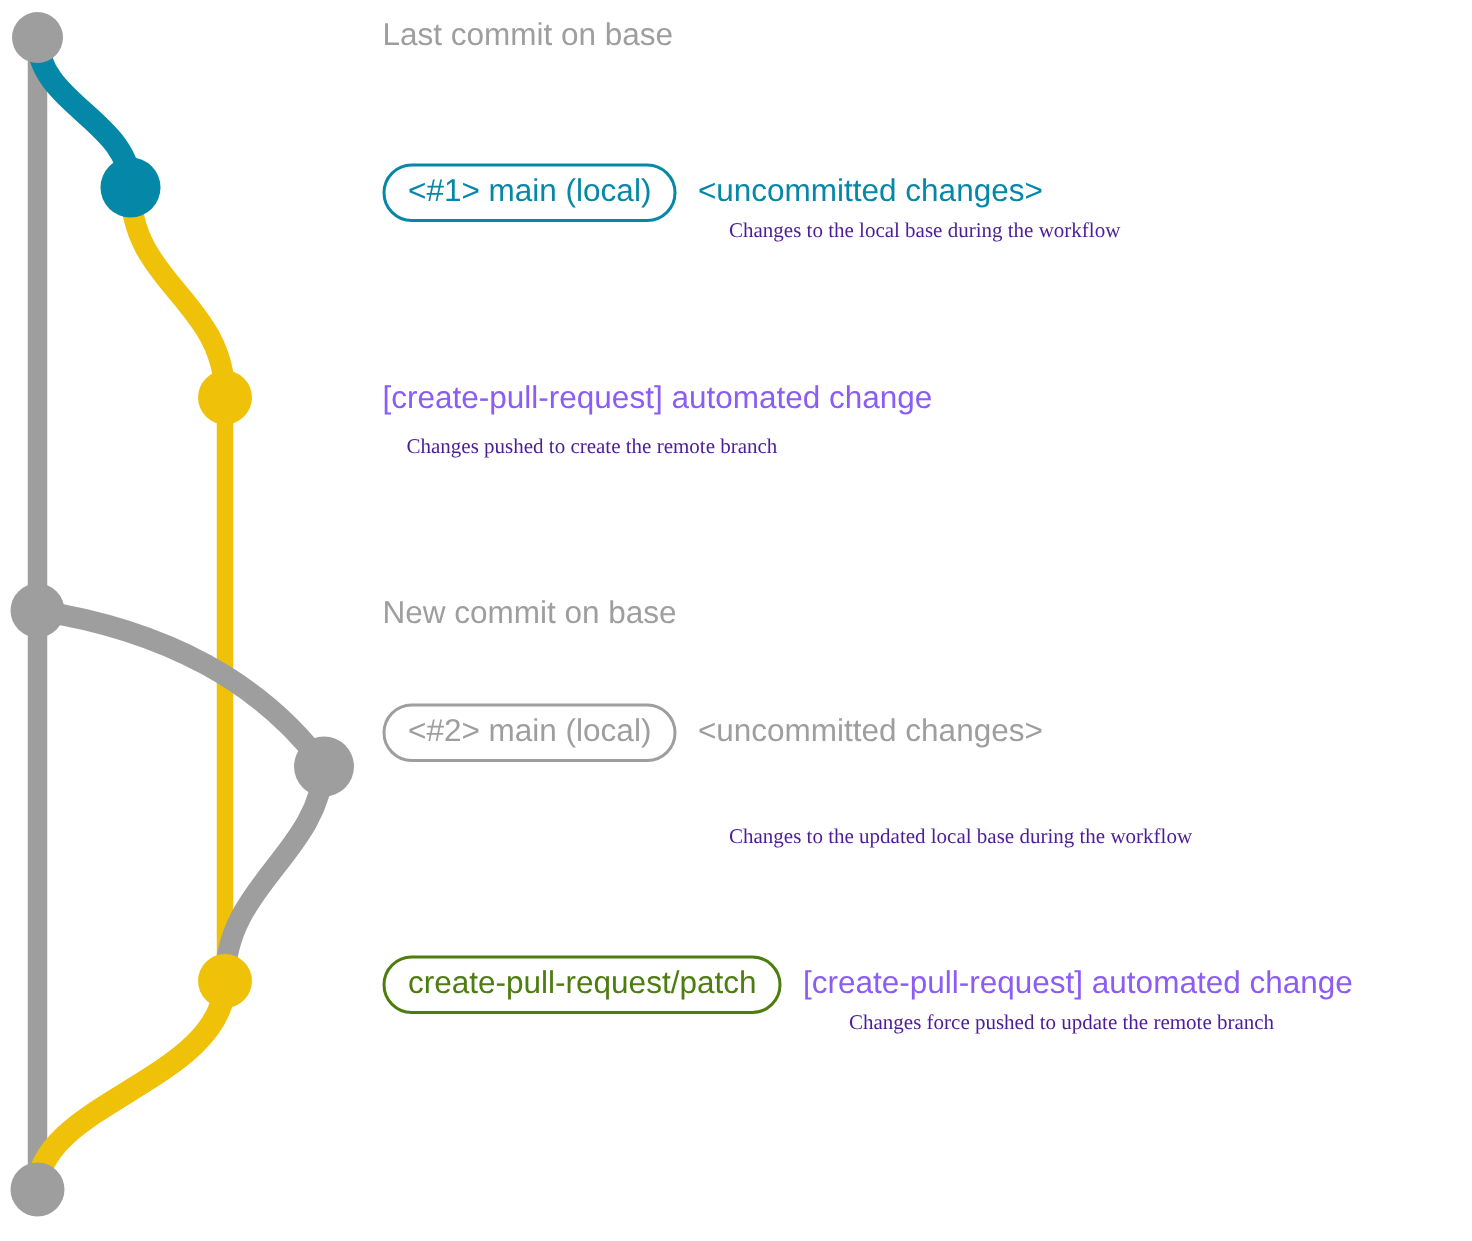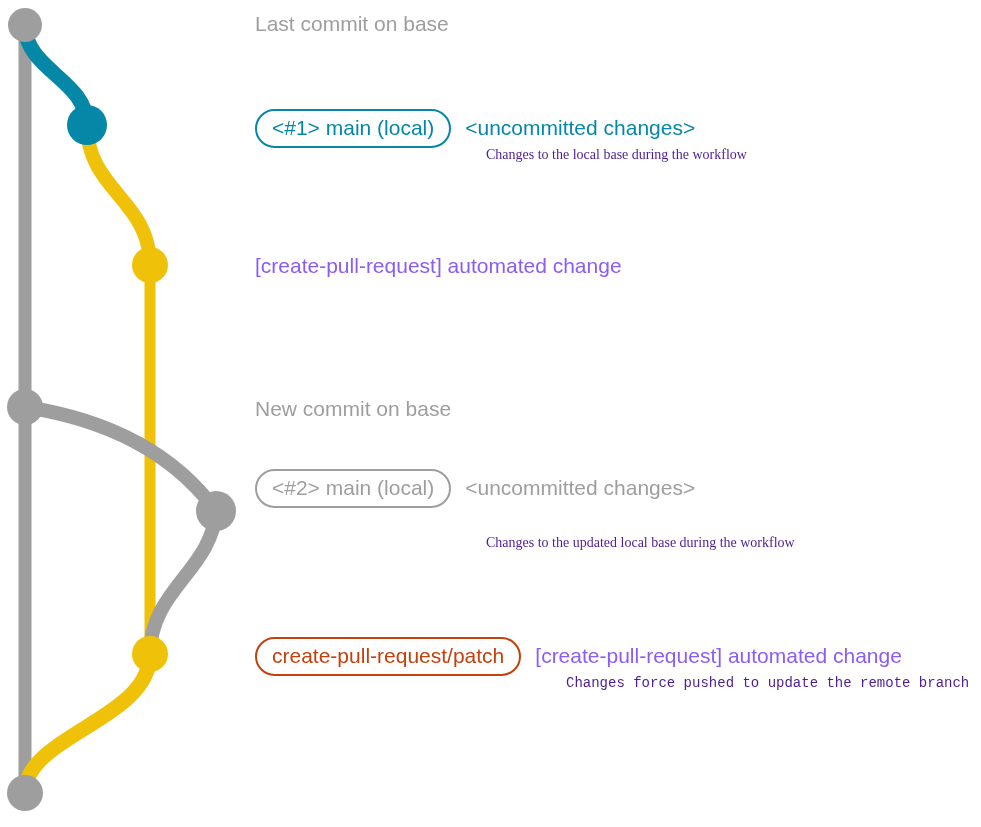--- a/index.html
+++ b/index.html
@@ -45,21 +45,21 @@
     border: 2px solid currentColor;
     border-radius: 22px;
     padding: 6px 15px 8px 15px;
     font-size: 21px;
     line-height: 1;
     white-space: nowrap;
     font-family: "Liberation Sans", sans-serif;
   }
   .badge.teal  { color: #0587a8; }
   .badge.gray  { color: #9e9e9e; }
-  .badge.amber { color: #c2410c; }
+  .badge.amber { color: #4d7c0f; }
 
   
   .subject {
     font-size: 21px;
     line-height: 1;
     white-space: nowrap;
     font-family: "Liberation Sans", sans-serif;
   }
   .subject.teal  { color: #0587a8; }
   .subject.gray  { color: #9e9e9e; }
@@ -114,33 +114,34 @@
   <div class="row" style="left:255px; top:109px;">
     <span class="badge teal">&lt;#1&gt; main (local)</span>
     <span class="gap"></span>
     <span class="subject teal">&lt;uncommitted changes&gt;</span>
   </div>
   <div class="note" style="left:486px; top:148px;">Changes to the local base during the workflow</div>
 
   <div class="row" style="left:255px; top:255px;">
     <span class="subject amber">[create-pull-request] automated change</span>
   </div>
+  <div class="note" style="left:271px; top:292px;">Changes pushed to create the remote branch</div>
 
   <div class="row" style="left:255px; top:398px;">
     <span class="subject gray">New commit on base</span>
   </div>
 
   <div class="row" style="left:255px; top:469px;">
     <span class="badge gray">&lt;#2&gt; main (local)</span>
     <span class="gap"></span>
     <span class="subject gray">&lt;uncommitted changes&gt;</span>
   </div>
-  <div class="note" style="left:486px; top:536px;">Changes to the updated local base during the workflow</div>
+  <div class="note" style="left:486px; top:552px;">Changes to the updated local base during the workflow</div>
 
   <div class="row" style="left:255px; top:637px;">
     <span class="badge amber">create-pull-request/patch</span>
     <span class="gap"></span>
     <span class="subject amber">[create-pull-request] automated change</span>
   </div>
-  <div class="note" style="left:566px; top:676px;font-family:Liberation Mono, monospace;">Changes force pushed to update the remote branch</div>
+  <div class="note" style="left:566px; top:676px;">Changes force pushed to update the remote branch</div>
 
 
 </div>
 
 </body></html>

